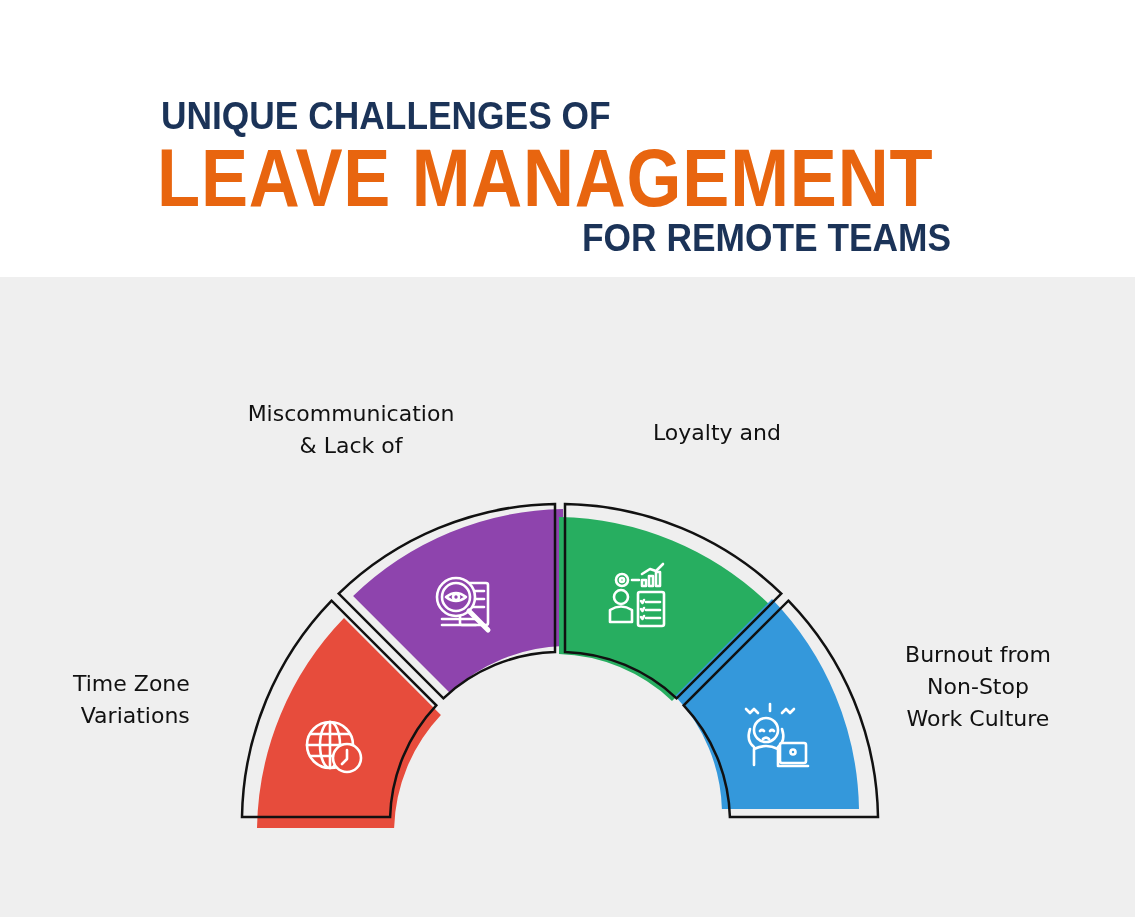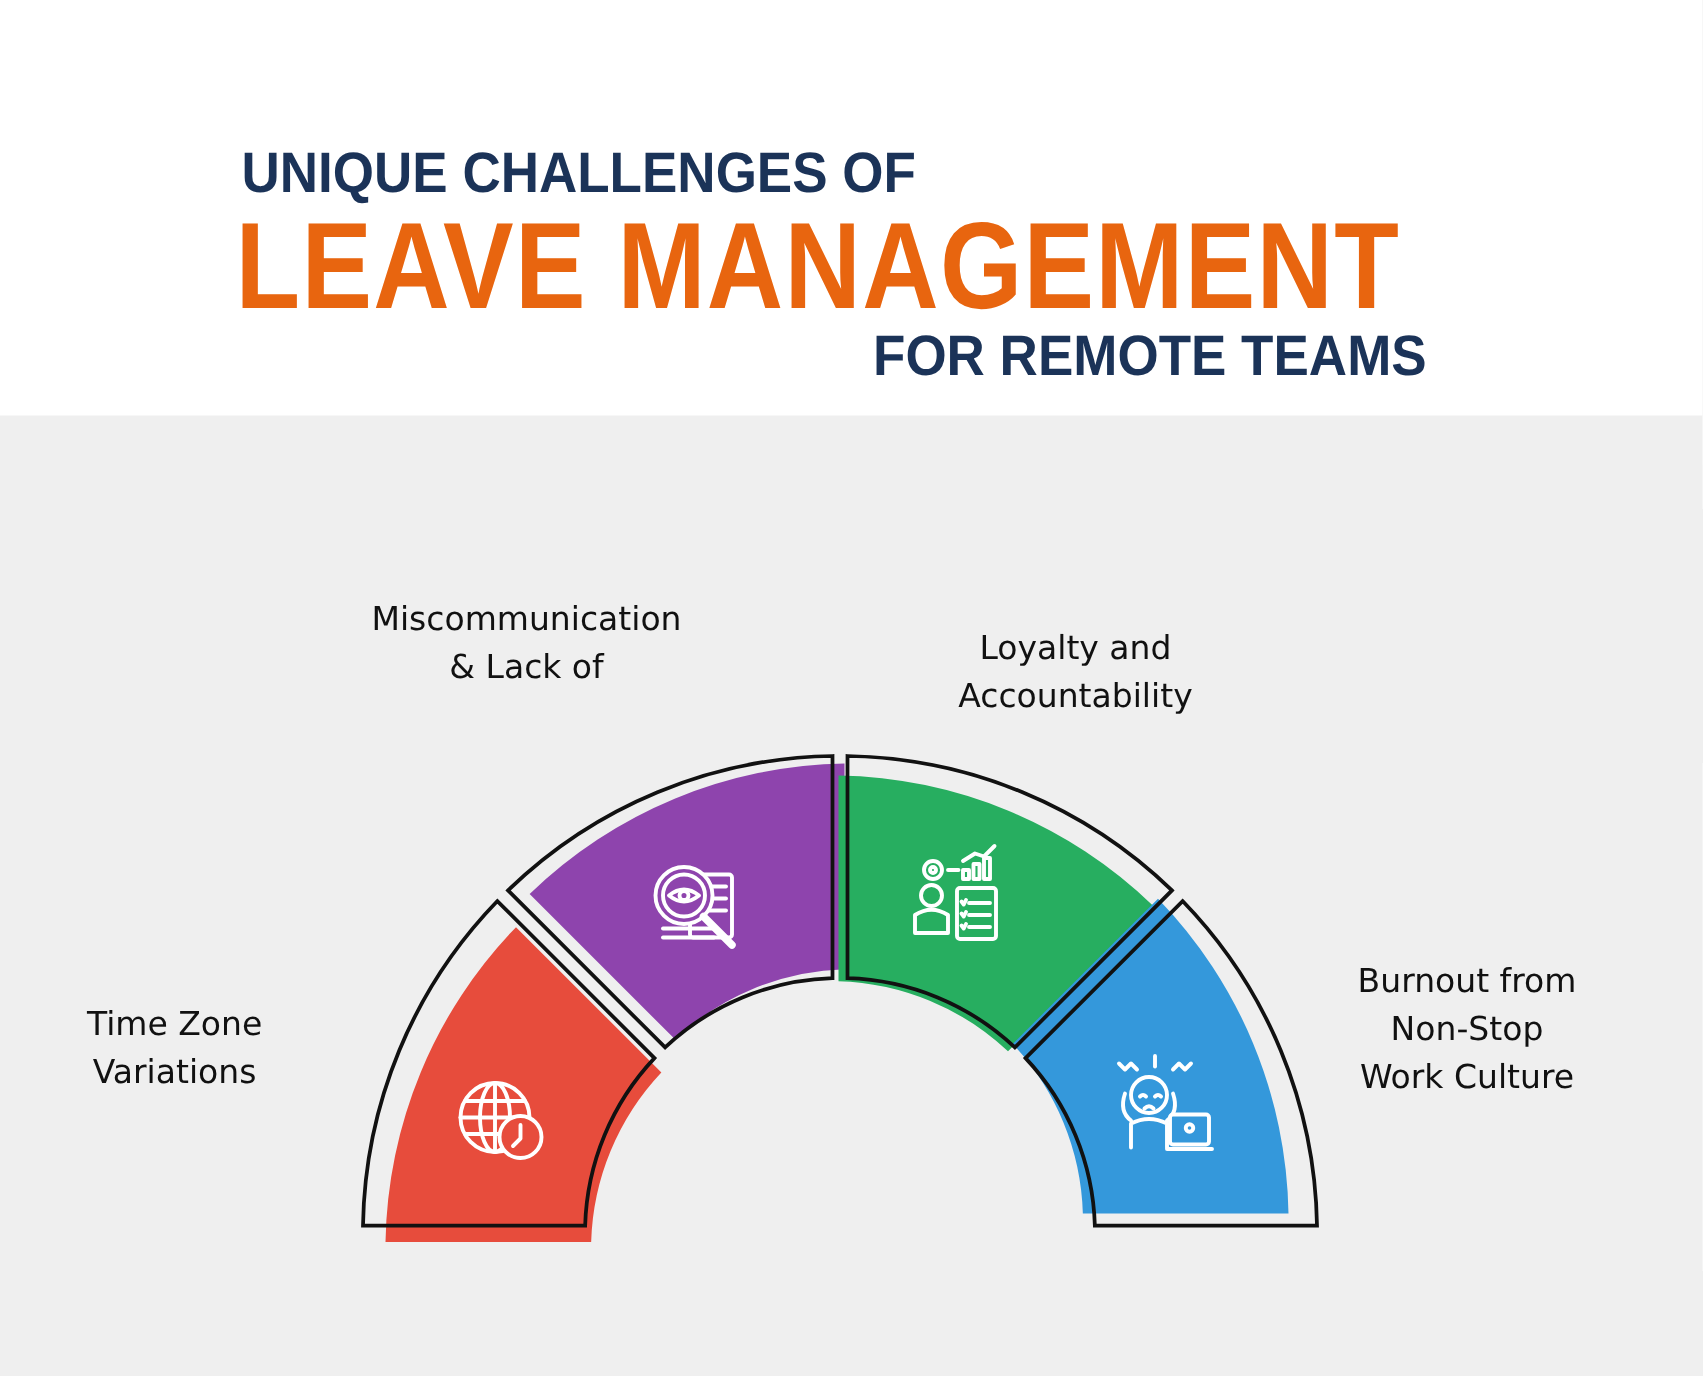--- a/index.html
+++ b/index.html
@@ -94,29 +94,28 @@
       <path d="M-20,-6 Q-24,6 -16,12"></path>
       <path d="M12,-6 Q16,6 8,12"></path>
       <path d="M-16,30 L-16,14 Q-4,8 8,14 L8,30"></path>
       <rect x="10" y="8" width="26" height="20" rx="2" fill="#3498DB"></rect>
       <circle cx="23" cy="17" r="2.5"></circle>
       <line x1="8" y1="31" x2="38" y2="31"></line>
     </g>
   </g>
 </svg>
 
-<div class="label" style="left:58px; top:668px; text-align:center;">
+<div class="label" style="left:73px; top:668px; text-align:right;">
   <span>Time Zone</span>
   <span>Variations</span>
 </div>
 <div class="label" style="left:229px; top:398px; width:244px;text-align:center;">
   <span>Miscommunication</span>
   <span>&amp; Lack of</span>
 </div>
 <div class="label" style="left:625px; top:417px; width:184px;">
   <span>Loyalty and</span>
-  <span>Accountability</span>
 </div>
 <div class="label" style="left:893px; top:639px; width:170px;">
   <span>Burnout from</span>
   <span>Non-Stop</span>
   <span>Work Culture</span>
 </div>
 
 </body></html>

